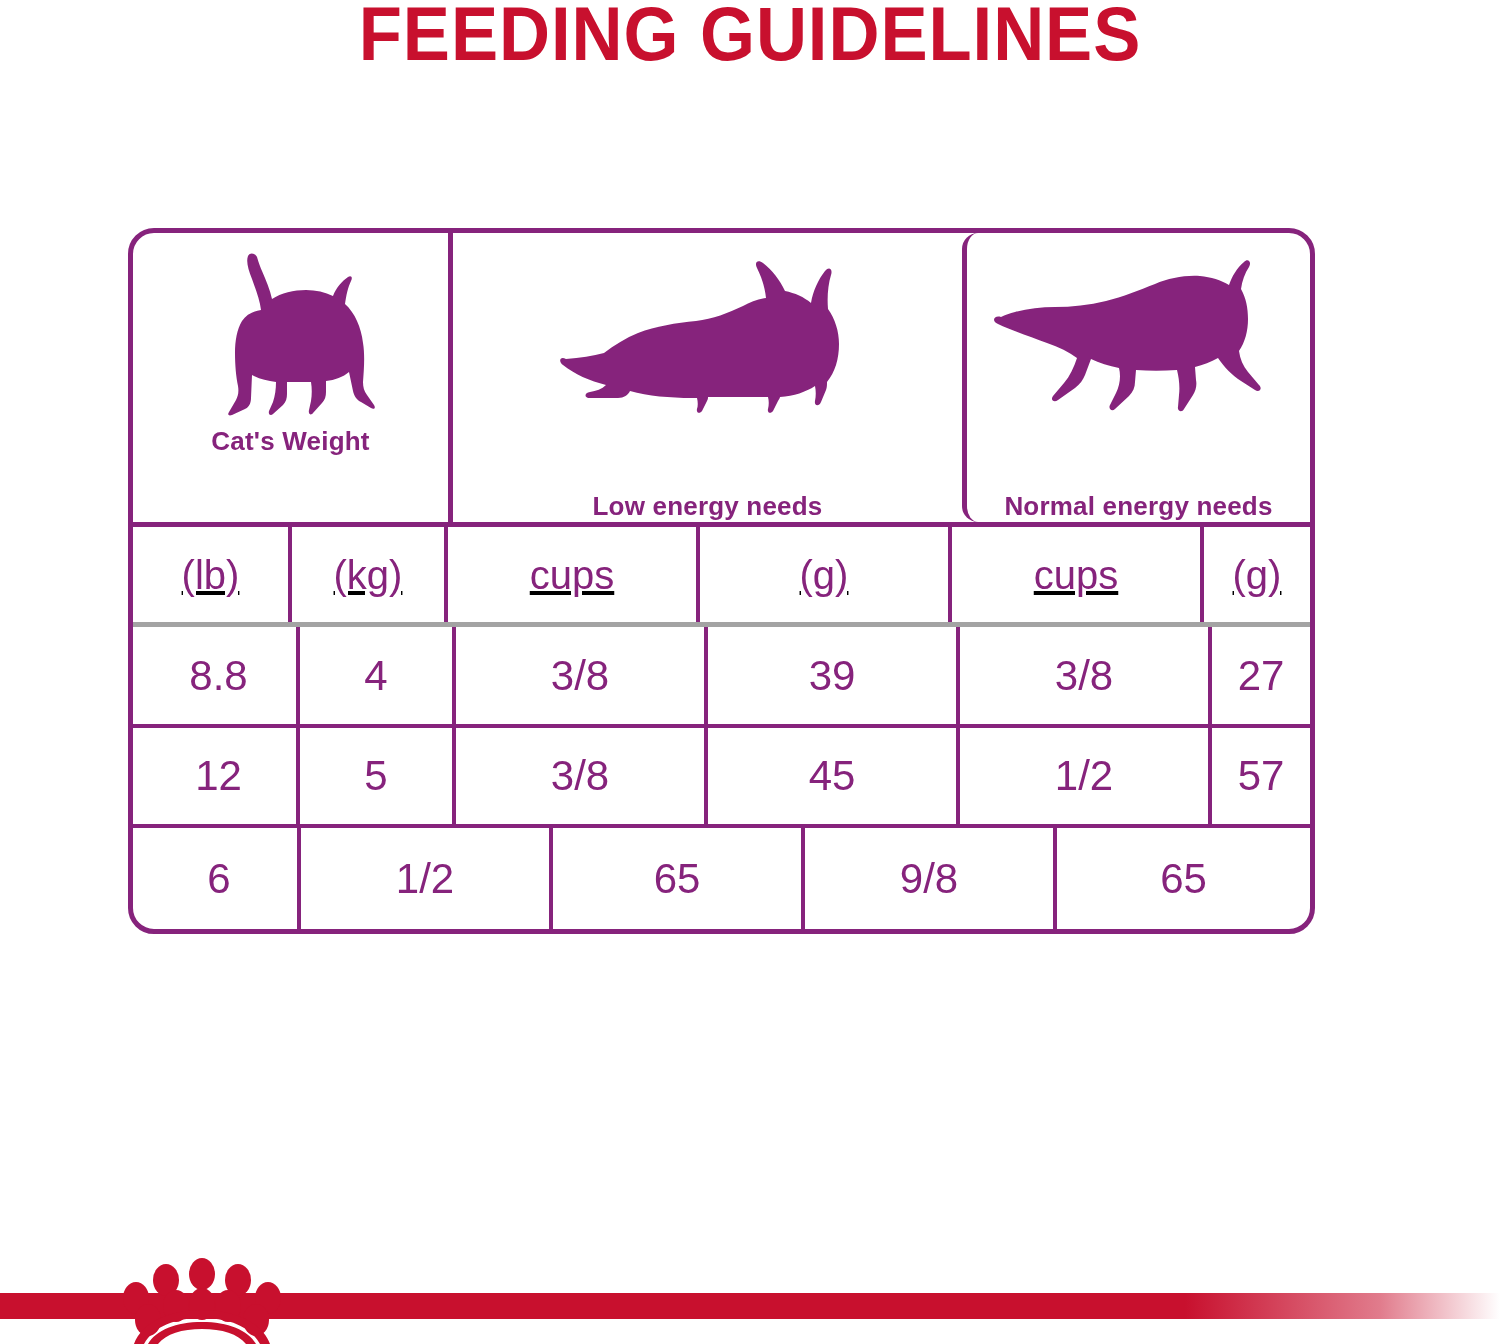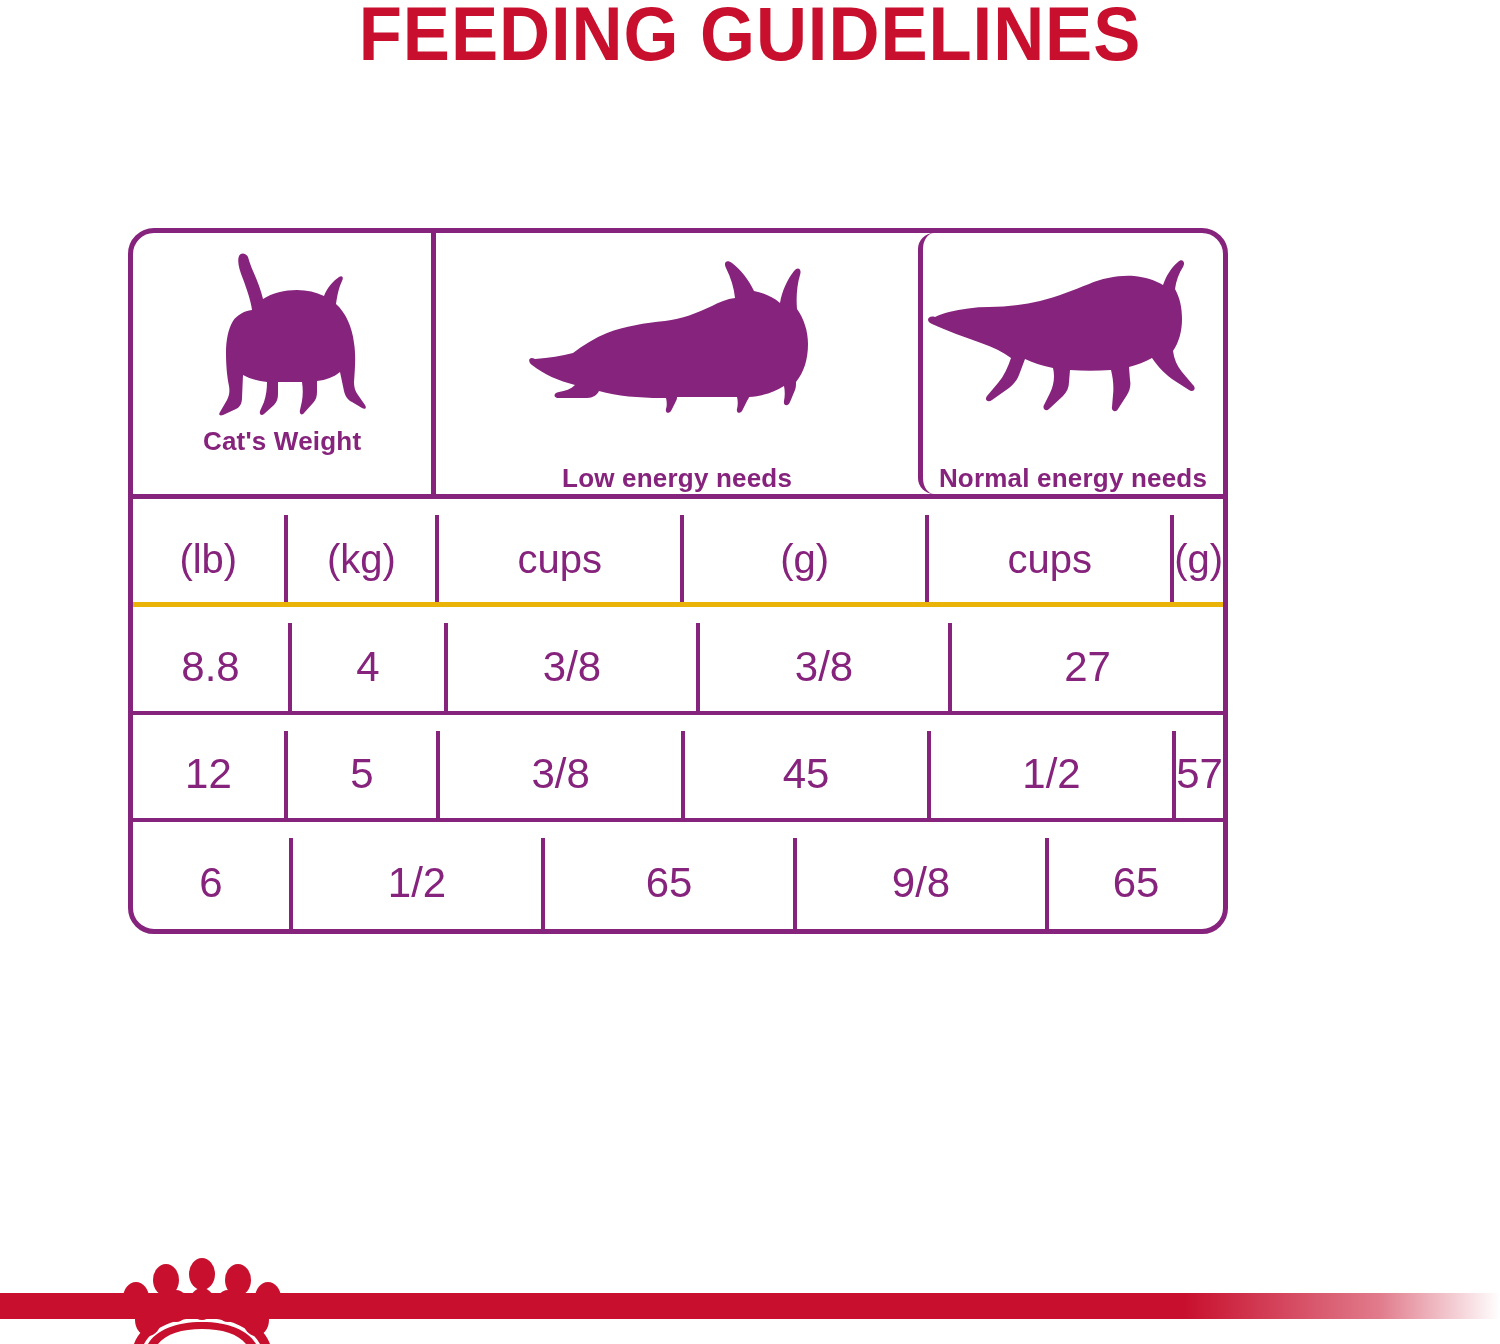--- a/index.html
+++ b/index.html
@@ -32,29 +32,28 @@
     transform-origin: center top;
     line-height: 1.05;
     white-space: nowrap;
   }
 
   
   #guidelines-table {
     position: absolute;
     left: 128px;
     top: 228px;
-    width: 1100px;
+    width: 1187px;
     height: 706px;
     box-sizing: border-box;
     border: 5px solid #86237c;
     border-radius: 26px;
     background: #ffffff;
     display: flex;
     flex-direction: column;
-    gap: 16px;
   }
 
   
   .hdr-row {
     display: flex;
     height: 298px;
     border-bottom: 5px solid #86237c;
     box-sizing: border-box;
   }
   .hdr-cell {
@@ -86,22 +85,22 @@
     letter-spacing: 0.2px;
     white-space: nowrap;
   }
 
   
   .grid-row {
     display: flex;
     height: 102px;
     box-sizing: border-box;
   }
-  .grid-row.units { border-bottom: 5px solid #eab308; }
-  .grid-row.data { border-bottom: 4px solid #86237c; }
+  .grid-row.units { border-bottom: 5px solid #a3a3a3; text-decoration: underline; }
+  .grid-row.data { border-bottom: 4px solid #86237c; padding-left: 8px; }
   .grid-row.data.last { border-bottom: none; }
 
   .cell {
     box-sizing: border-box;
     display: flex;
     align-items: center;
     justify-content: center;
     color: #86237c;
     font-size: 42px;
     line-height: 1;
@@ -255,20 +254,21 @@
     <div class="cell unit w-c1">cups</div>
     <div class="cell unit w-g1">(g)</div>
     <div class="cell unit w-c2">cups</div>
     <div class="cell unit w-g2">(g)</div>
   </div>
 
   <div class="grid-row data">
     <div class="cell w-lb">8.8</div>
     <div class="cell w-kg">4</div>
     <div class="cell w-c1">3/8</div>
+    <div class="cell w-g1">39</div>
     <div class="cell w-c2">3/8</div>
     <div class="cell w-g2">27</div>
   </div>
 
   <div class="grid-row data">
     <div class="cell w-lb">12</div>
     <div class="cell w-kg">5</div>
     <div class="cell w-c1">3/8</div>
     <div class="cell w-g1">45</div>
     <div class="cell w-c2">1/2</div>

